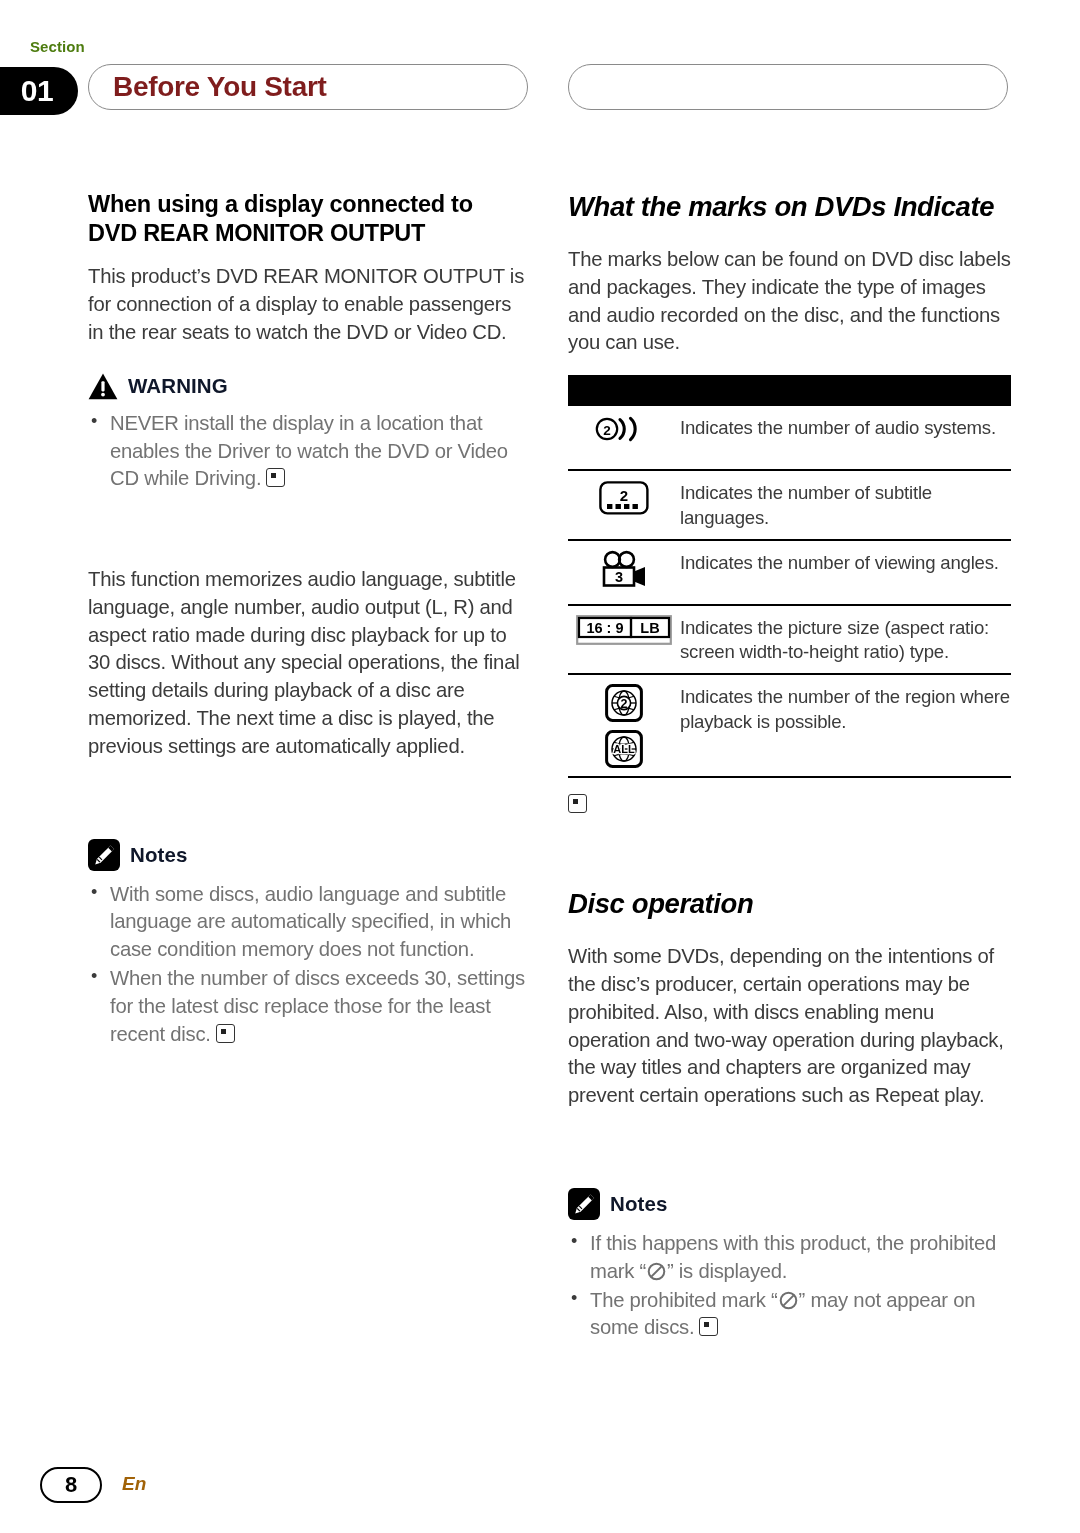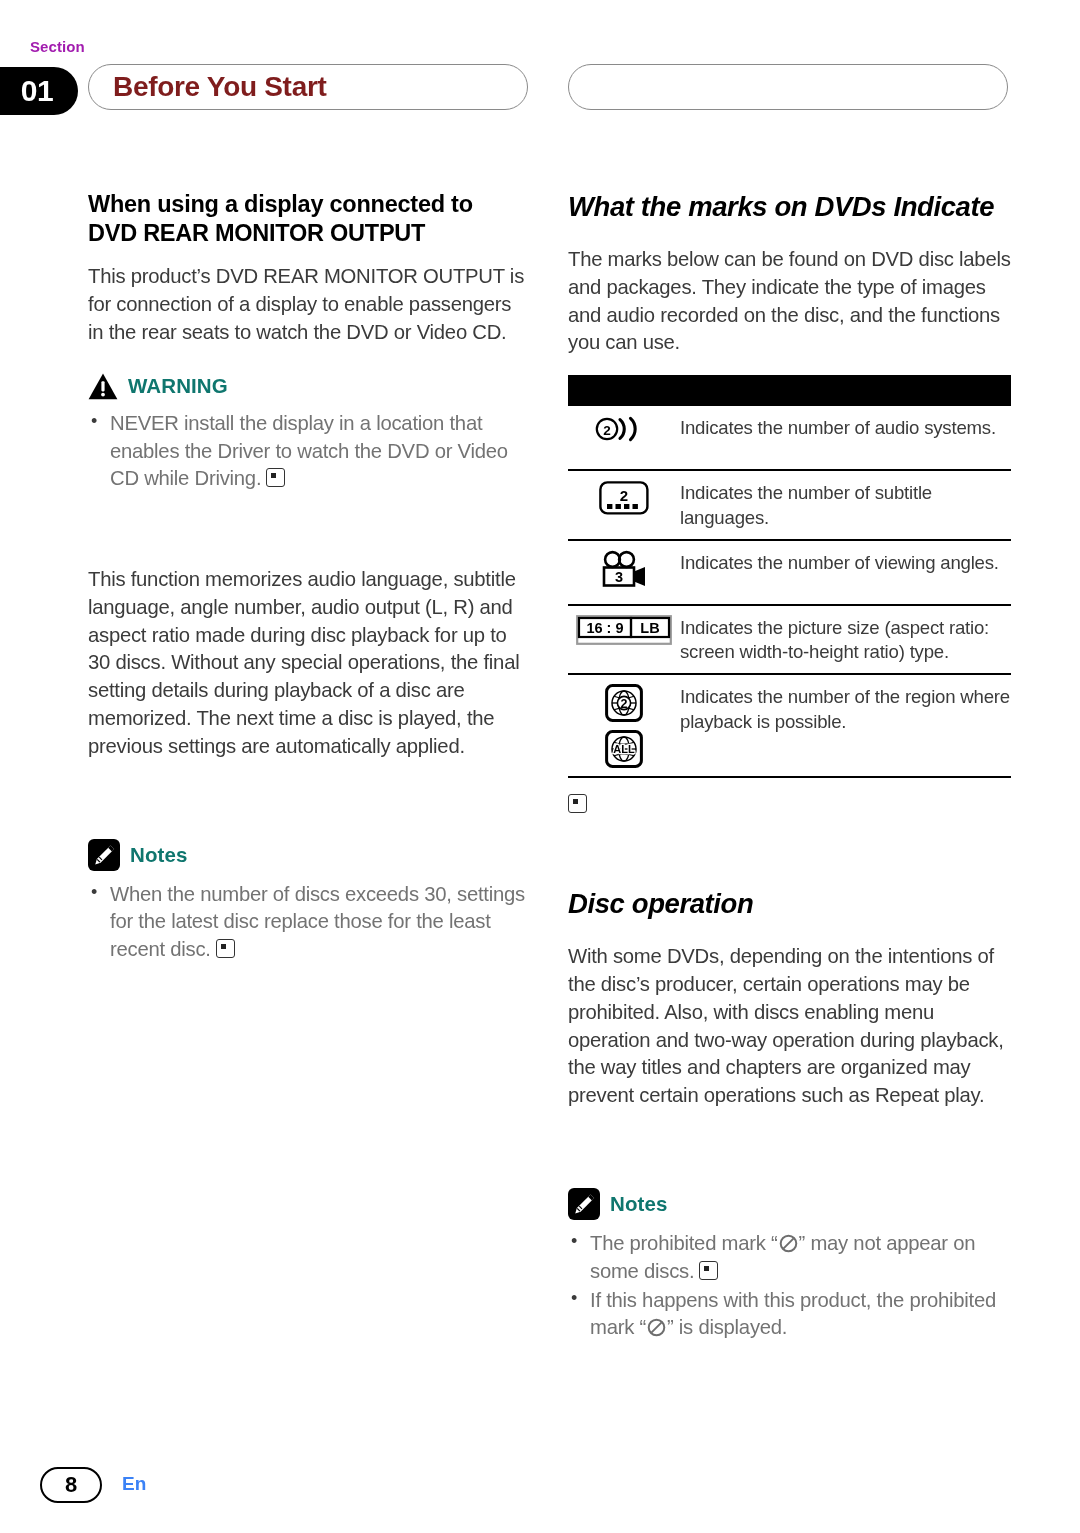--- a/index.html
+++ b/index.html
@@ -23,21 +23,21 @@
     width: 1080px;
     height: 150px;
   }
   .section-word {
     position: absolute;
     left: 30px;
     top: 38px;
     font-size: 15px;
     font-weight: bold;
     letter-spacing: 0.1px;
-    color: #a21caf;
+    color: #4d7c0f;
   }
   .section-badge {
     position: absolute;
     left: 0px;
     top: 67px;
     width: 78px;
     height: 48px;
     background: #000;
     border-radius: 0 26px 26px 0;
     color: #fff;
@@ -145,21 +145,21 @@
   
   .callout {
     display: flex;
     align-items: center;
     gap: 10px;
     margin: 26px 0 10px 0;
   }
   .callout .label {
     font-size: 20.5px;
     font-weight: bold;
-    color: #0f766e;
+    color: #0f172a;
     letter-spacing: 0.1px;
   }
   .warn-tri { width: 30px; height: 27px; display:block; }
   .note-box { width: 32px; height: 32px; display:block; }
 
   
   .endmark {
     display: inline-block;
     width: 17px;
     height: 17px;
@@ -248,21 +248,22 @@
     font-weight: bold;
     color: #000;
     box-sizing: border-box;
   }
   .lang-code {
     position: absolute;
     left: 122px;
     top: 6px;
     font-size: 19px;
     font-weight: bold;
-    color: #3b82f6;
+    color: #a16207;
+    font-style: italic;
   }
 
   .spacer-xl { height: 72px; }
   .spacer-m  { height: 34px; }
   .spacer-s  { height: 16px; }
 </style>
 </head>
 <body>
 
 <div id="page-header">
@@ -317,20 +318,21 @@
           <path d="M22.5 6.4 L26.2 10.1 L12.6 23.7 L7.2 25.4 L8.9 20.0 Z" fill="#fff"></path>
           <path d="M22.5 6.4 L26.2 10.1 L23.9 12.4 L20.2 8.7 Z" fill="#000"></path>
           <path d="M9.2 20.4 L11.9 23.1" stroke="#000" stroke-width="1.3" fill="none"></path>
           <path d="M11.3 18.2 L14.0 20.9" stroke="#000" stroke-width="1.1" fill="none"></path>
         </svg>
       </span>
       <span class="label">Notes</span>
     </div>
 
     <ul class="bullets">
+      <li><span>With some discs, audio language and subtitle language are automatically specified, in which case condition memory does not function.</span></li>
       <li><span>When the number of discs exceeds 30, settings for the latest disc replace those for the least recent disc.</span><span class="endmark"></span></li>
     </ul>
 
   </div>
 
   <div class="column" id="col-right">
 
     <h1 class="main-heading">What the marks on DVDs Indicate</h1>
     <p class="body-text">The marks below can be found on DVD disc labels and packages. They indicate the type of images and audio recorded on the disc, and the functions you can use.</p>
 
@@ -435,31 +437,31 @@
           <path d="M22.5 6.4 L26.2 10.1 L23.9 12.4 L20.2 8.7 Z" fill="#000"></path>
           <path d="M9.2 20.4 L11.9 23.1" stroke="#000" stroke-width="1.3" fill="none"></path>
           <path d="M11.3 18.2 L14.0 20.9" stroke="#000" stroke-width="1.1" fill="none"></path>
         </svg>
       </span>
       <span class="label">Notes</span>
     </div>
 
     <ul class="bullets">
       <li>
+        <span>If this happens with this product, the prohibited mark “</span><span class="prohib"><svg viewBox="0 0 20 20" xmlns="http://www.w3.org/2000/svg">
+              <circle cx="10" cy="10" r="8.2" fill="none" stroke="#6e6e6e" stroke-width="2.1"></circle>
+              <line x1="4.6" y1="15.4" x2="15.4" y2="4.6" stroke="#6e6e6e" stroke-width="2.1"></line>
+            </svg></span><span>” is displayed.</span>
+      </li>
+      <li>
         <span>The prohibited mark “</span><span class="prohib"><svg viewBox="0 0 20 20" xmlns="http://www.w3.org/2000/svg">
               <circle cx="10" cy="10" r="8.2" fill="none" stroke="#6e6e6e" stroke-width="2.1"></circle>
               <line x1="4.6" y1="15.4" x2="15.4" y2="4.6" stroke="#6e6e6e" stroke-width="2.1"></line>
             </svg></span><span>” may not appear on some discs.</span><span class="endmark"></span>
       </li>
-      <li>
-        <span>If this happens with this product, the prohibited mark “</span><span class="prohib"><svg viewBox="0 0 20 20" xmlns="http://www.w3.org/2000/svg">
-              <circle cx="10" cy="10" r="8.2" fill="none" stroke="#6e6e6e" stroke-width="2.1"></circle>
-              <line x1="4.6" y1="15.4" x2="15.4" y2="4.6" stroke="#6e6e6e" stroke-width="2.1"></line>
-            </svg></span><span>” is displayed.</span>
-      </li>
     </ul>
 
   </div>
 </div>
 
 <div id="page-footer">
   <div class="page-num-pill">8</div>
   <div class="lang-code">En</div>
 </div>
 

